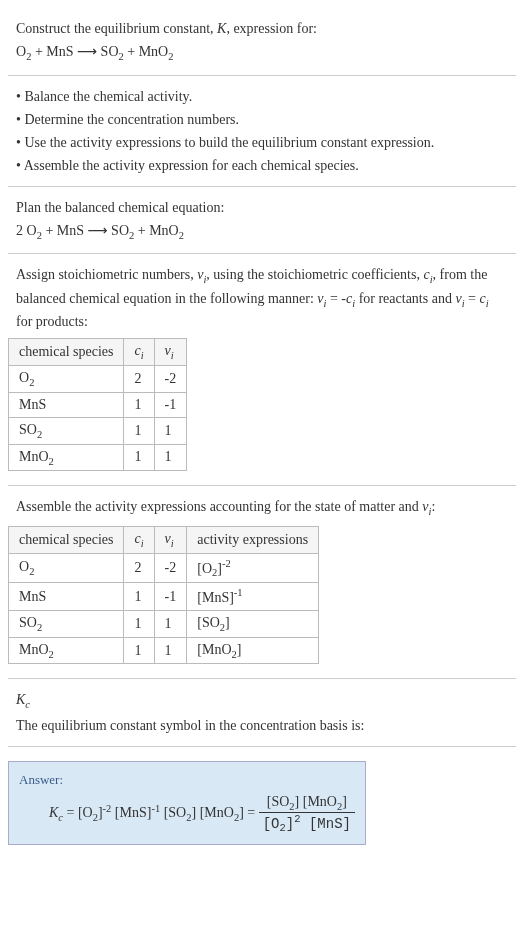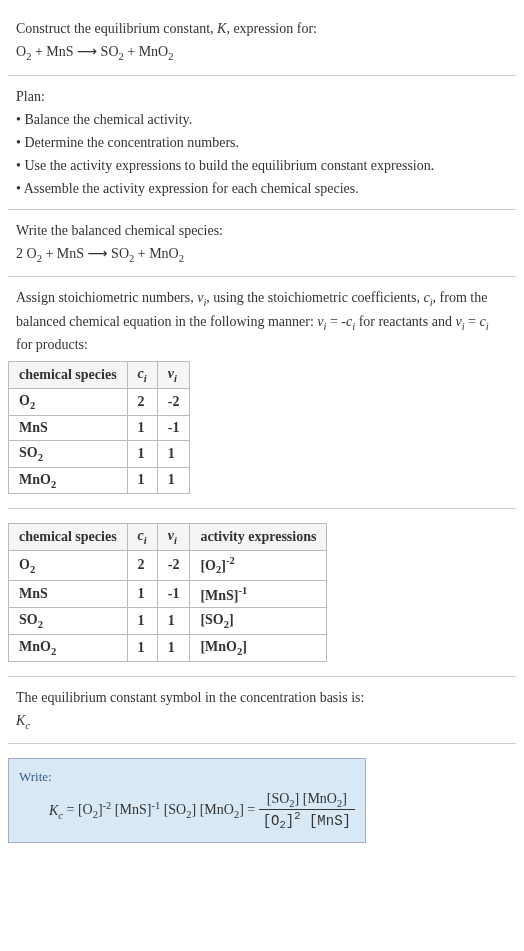--- a/index.html
+++ b/index.html
@@ -38,21 +38,21 @@
       font-style: italic;
     }
     table {
       border-collapse: collapse;
       margin: 6px 0;
     }
     th, td {
       border: 1px solid #bbb;
       padding: 4px 10px;
       text-align: left;
-      font-weight: bold;
+      font-weight: normal;
     }
     th {
       background: #f5f5f5;
     }
     .answer-box {
       background: #d9e8f5;
       border: 1px solid #aac;
       padding: 10px;
       margin-top: 6px;
       display: inline-block;
@@ -91,29 +91,28 @@
 <div class="section">
   <div class="line">
     Construct the equilibrium constant, <span class="italic">K</span>, expression for:
   </div>
   <div class="line">
     O<sub>2</sub> + MnS <span class="arrow">⟶</span> SO<sub>2</sub> + MnO<sub>2</sub>
   </div>
 </div>
 
 <div class="section">
-  <div class="line">Plan:</div>
   <div class="line">• Balance the chemical activity.</div>
   <div class="line">• Determine the concentration numbers.</div>
   <div class="line">• Use the activity expressions to build the equilibrium constant expression.</div>
   <div class="line">• Assemble the activity expression for each chemical species.</div>
 </div>
 
 <div class="section">
-  <div class="line">Write the balanced chemical species:</div>
+  <div class="line">Plan the balanced chemical equation:</div>
   <div class="line">
     2 O<sub>2</sub> + MnS <span class="arrow">⟶</span> SO<sub>2</sub> + MnO<sub>2</sub>
   </div>
 </div>
 
 <div class="section">
   <div class="line">
     Assign stoichiometric numbers, <span class="italic">ν<sub>i</sub></span>, using the stoichiometric coefficients, <span class="italic">c<sub>i</sub></span>, from the balanced chemical equation in the following manner: <span class="italic">ν<sub>i</sub></span> = -<span class="italic">c<sub>i</sub></span> for reactants and <span class="italic">ν<sub>i</sub></span> = <span class="italic">c<sub>i</sub></span> for products:
   </div>
   <table>
@@ -141,20 +140,23 @@
     <tr>
       <td>MnO<sub>2</sub></td>
       <td>1</td>
       <td>1</td>
     </tr>
   </tbody>
     </table>
 </div>
 
 <div class="section">
+  <div class="line">
+    Assemble the activity expressions accounting for the state of matter and <span class="italic">ν<sub>i</sub></span>:
+  </div>
   <table>
     <tbody>
         <tr>
       <th>chemical species</th>
       <th><span class="italic">c<sub>i</sub></span></th>
       <th><span class="italic">ν<sub>i</sub></span></th>
       <th>activity expressions</th>
     </tr>
     <tr>
       <td>O<sub>2</sub></td>
@@ -178,27 +180,27 @@
       <td>MnO<sub>2</sub></td>
       <td>1</td>
       <td>1</td>
       <td>[MnO<sub>2</sub>]</td>
     </tr>
   </tbody>
     </table>
 </div>
 
 <div class="section">
+  <div class="line italic">K<sub>c</sub></div>
   <div class="line">The equilibrium constant symbol in the concentration basis is:</div>
-  <div class="line italic">K<sub>c</sub></div>
 </div>
 
 <div class="section" style="border-bottom:none;">
   <div class="answer-box">
-    <div class="answer-label">Write:</div>
+    <div class="answer-label">Answer:</div>
     <div class="eq-indent">
       <span class="italic">K<sub>c</sub></span> = [O<sub>2</sub>]<sup>-2</sup> [MnS]<sup>-1</sup> [SO<sub>2</sub>] [MnO<sub>2</sub>] =
       <span class="frac">
         <span class="num">[SO<sub>2</sub>] [MnO<sub>2</sub>]</span>
         <span class="den">[O<sub>2</sub>]<sup>2</sup> [MnS]</span>
       </span>
     </div>
   </div>
 </div>
 

